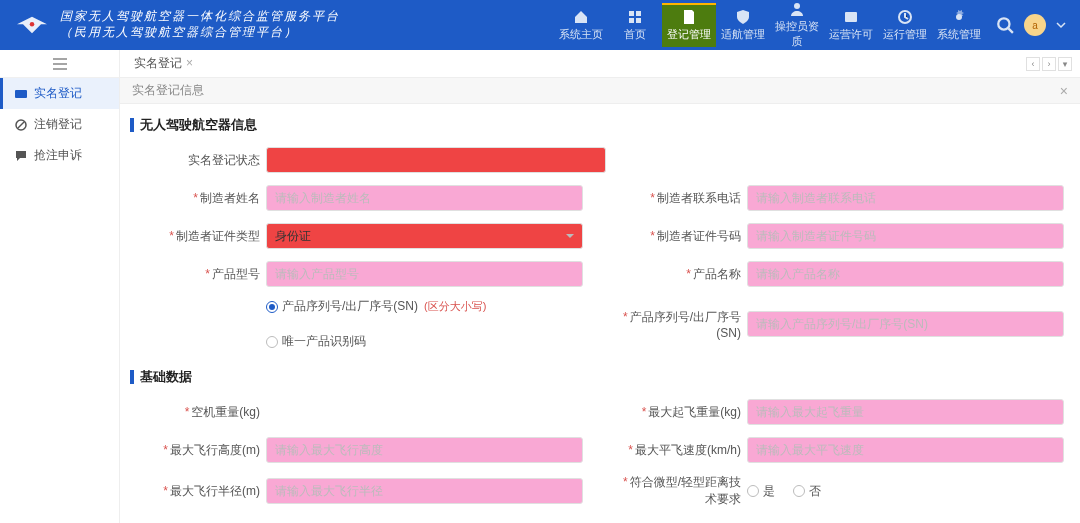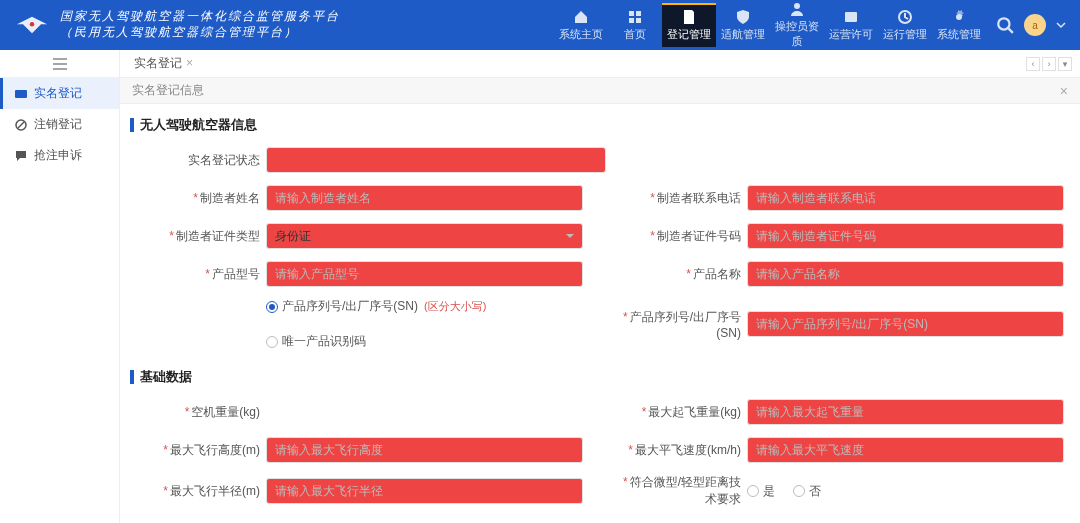--- a/index.html
+++ b/index.html
@@ -6,21 +6,21 @@
 body { background: #f5f5f5; font-size: 12px; color: #333; width: 1080px; height: 523px; overflow: hidden; }
 
 
 .topbar { background: #1e5bc6; height: 50px; display: flex; align-items: center; color: #fff; padding: 0 14px; }
 .logo-block { display: flex; align-items: center; gap: 10px; flex: 0 0 auto; }
 .logo-svg { width: 36px; height: 24px; }
 .titles { font-size: 12px; line-height: 1.3; letter-spacing: 2px; font-style: italic; }
 .nav { margin-left: auto; display: flex; align-items: center; gap: 0; }
 .nav-item { width: 54px; text-align: center; font-size: 11px; color: #d9e4f5; padding: 5px 0; cursor: pointer; }
 .nav-item .nicon { display: block; margin: 0 auto 2px; width: 16px; height: 16px; }
-.nav-item.active { background: #0f172a; color: #fff; border-top: 2px solid #ffb400; padding-top: 4px; }
+.nav-item.active { background: #4d7c0f; color: #fff; border-top: 2px solid #ffb400; padding-top: 4px; }
 .nav-right { display: flex; align-items: center; gap: 10px; margin-left: 10px; }
 .nav-right .ic { width: 18px; height: 18px; cursor: pointer; fill: #d9e4f5; }
 .avatar { width: 22px; height: 22px; border-radius: 50%; background: #f8d58b; display: flex; align-items: center; justify-content: center; font-size: 10px; color: #b06200; }
 
 
 .workarea { display: flex; height: 473px; }
 .sidebar { width: 120px; background: #fff; border-right: 1px solid #eee; }
 .side-toggle { height: 28px; display: flex; align-items: center; justify-content: center; border-bottom: 1px solid #f0f0f0; cursor: pointer; }
 .side-item { display: flex; align-items: center; gap: 6px; padding: 7px 14px; color: #555; font-size: 12px; cursor: pointer; }
 .side-item.active { background: #eaf1fc; color: #1e5bc6; border-left: 3px solid #1e5bc6; padding-left: 11px; }
@@ -40,21 +40,21 @@
 .form-scroll { overflow-y: auto; flex: 1; padding: 4px 10px 20px 10px; }
 .section-title { display: flex; align-items: center; font-size: 13px; font-weight: 600; color: #222; margin: 8px 0 12px 0; }
 .section-title::before { content: ""; display: inline-block; width: 4px; height: 14px; background: #1e5bc6; margin-right: 6px; }
 
 .form-grid { display: grid; grid-template-columns: 1fr 1fr; column-gap: 34px; padding: 0 6px; }
 .form-row { display: flex; align-items: center; margin-bottom: 10px; min-height: 28px; }
 .form-row.span2 { grid-column: span 2; }
 .flabel { width: 130px; text-align: right; font-size: 12px; color: #555; padding-right: 6px; flex-shrink: 0; }
 .flabel.req::before { content: "*"; color: #d9534f; margin-right: 2px; }
 .fctrl { flex: 1; }
-.finput { width: 100%; height: 26px; border: 1px solid #e0e0e0; border-radius: 3px; padding: 0 8px; font-size: 12px; color: #333; background: #ef4444; }
+.finput { width: 100%; height: 26px; border: 1px solid #e0e0e0; border-radius: 3px; padding: 0 8px; font-size: 12px; color: #333; background: #f9a8d4; }
 .finput::placeholder { color: #bbb; }
 .finput[readonly] { background: #ef4444; }
 .fselect { position: relative; }
 .fselect::after { content: ""; position: absolute; right: 9px; top: 11px; border: 4px solid transparent; border-top-color: #bbb; pointer-events: none; }
 .radio-grp, .check-grp { display: flex; gap: 18px; align-items: center; font-size: 12px; color: #555; flex-wrap: wrap; }
 .radio-item, .check-item { display: flex; align-items: center; gap: 4px; cursor: pointer; }
 .radio-item .rdot { width: 12px; height: 12px; border: 1px solid #bbb; border-radius: 50%; position: relative; }
 .radio-item.selected .rdot { border-color: #1e5bc6; }
 .radio-item.selected .rdot::after { content: ""; position: absolute; inset: 2px; background: #1e5bc6; border-radius: 50%; }
 .sn-hint { font-size: 11px; color: #d9534f; margin-left: 2px; }

